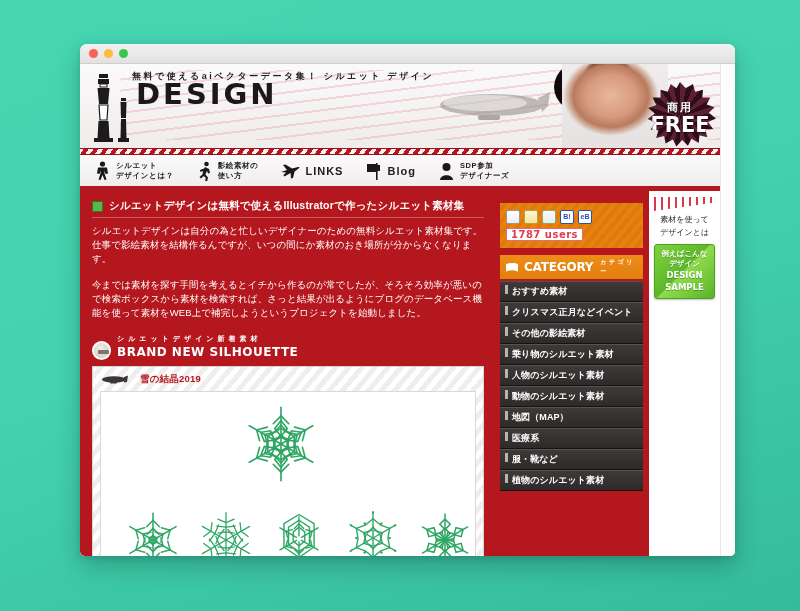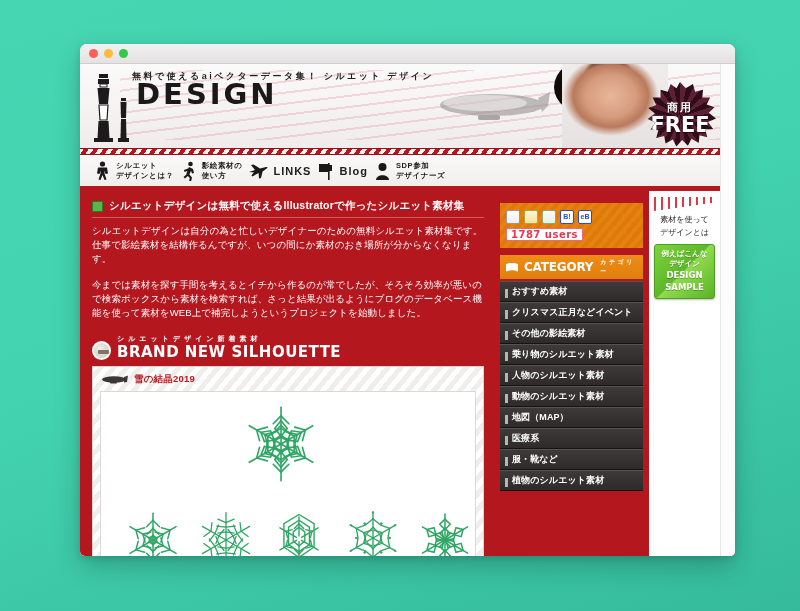--- a/index.html
+++ b/index.html
@@ -152,21 +152,21 @@
     border-top: 1px solid #9c1019;
     border-bottom: 1px solid #9c1019;
   }
 
   
   .navbar {
     height: 36px;
     background: linear-gradient(#fbfafa, #f0eeed);
     display: flex; align-items: center;
     padding-left: 14px;
-    gap: 6px;
+    gap: 22px;
     border-bottom: 5px solid #b5171f;
   }
   .nav-item {
     display: flex; align-items: center; gap: 5px;
     cursor: pointer;
   }
   .nav-ico {
     width: 17px; height: 20px;
     flex: 0 0 17px;
   }
@@ -226,36 +226,36 @@
     position: absolute; left: 4px; top: 7px;
     width: 11px; height: 4px;
     background: #7c756a; border-radius: 1px;
   }
   .bns-text .bns-jp {
     font-size: 7px; font-weight: bold; letter-spacing: 4px;
     display: block; margin-bottom: 1px;
   }
   .bns-text .bns-en {
     font-family: "DejaVu Sans", sans-serif;
-    font-size: 15px; font-weight: bold;
+    font-size: 12px; font-weight: bold;
     letter-spacing: 0.5px; line-height: 15px;
     display: block;
   }
 
   .article-box {
     margin-top: 6px;
     background:
       repeating-linear-gradient(-50deg,
         #ffffff 0px, #ffffff 5px, #f0eeed 5px, #f0eeed 10px);
     border: 1px solid #d8d4d3;
     padding: 6px 7px 0 7px;
     height: 212px;
   }
   .article-title {
-    display: flex; align-items: center; gap: 6px;
+    display: flex; align-items: center; gap: 12px;
     margin-bottom: 5px;
   }
   .at-ico { width: 28px; height: 9px; flex: 0 0 28px; }
   .at-text {
     font-size: 9.5px; font-weight: bold; color: #b5171f;
     letter-spacing: 0.2px;
   }
   .article-canvas {
     background: #fff;
     border: 1px solid #dcd8d7;
@@ -358,21 +358,21 @@
   }
 
   .cat-list { padding: 2px 0 0 0; }
   .cat-item {
     background: linear-gradient(#3d3a39, #2d2a29);
     border-top: 1px solid #56524f;
     border-bottom: 1px solid #161313;
     color: #fff;
     font-size: 9px; font-weight: bold;
     padding: 3px 4px 3px 5px;
-    display: flex; align-items: flex-end; gap: 4px;
+    display: flex; align-items: flex-start; gap: 4px;
     cursor: pointer;
     letter-spacing: 0.1px;
   }
   .cat-item .bullet {
     width: 3px; height: 9px; flex: 0 0 3px;
     background: #b8b4b1;
   }
 
   
   .col-rail {

